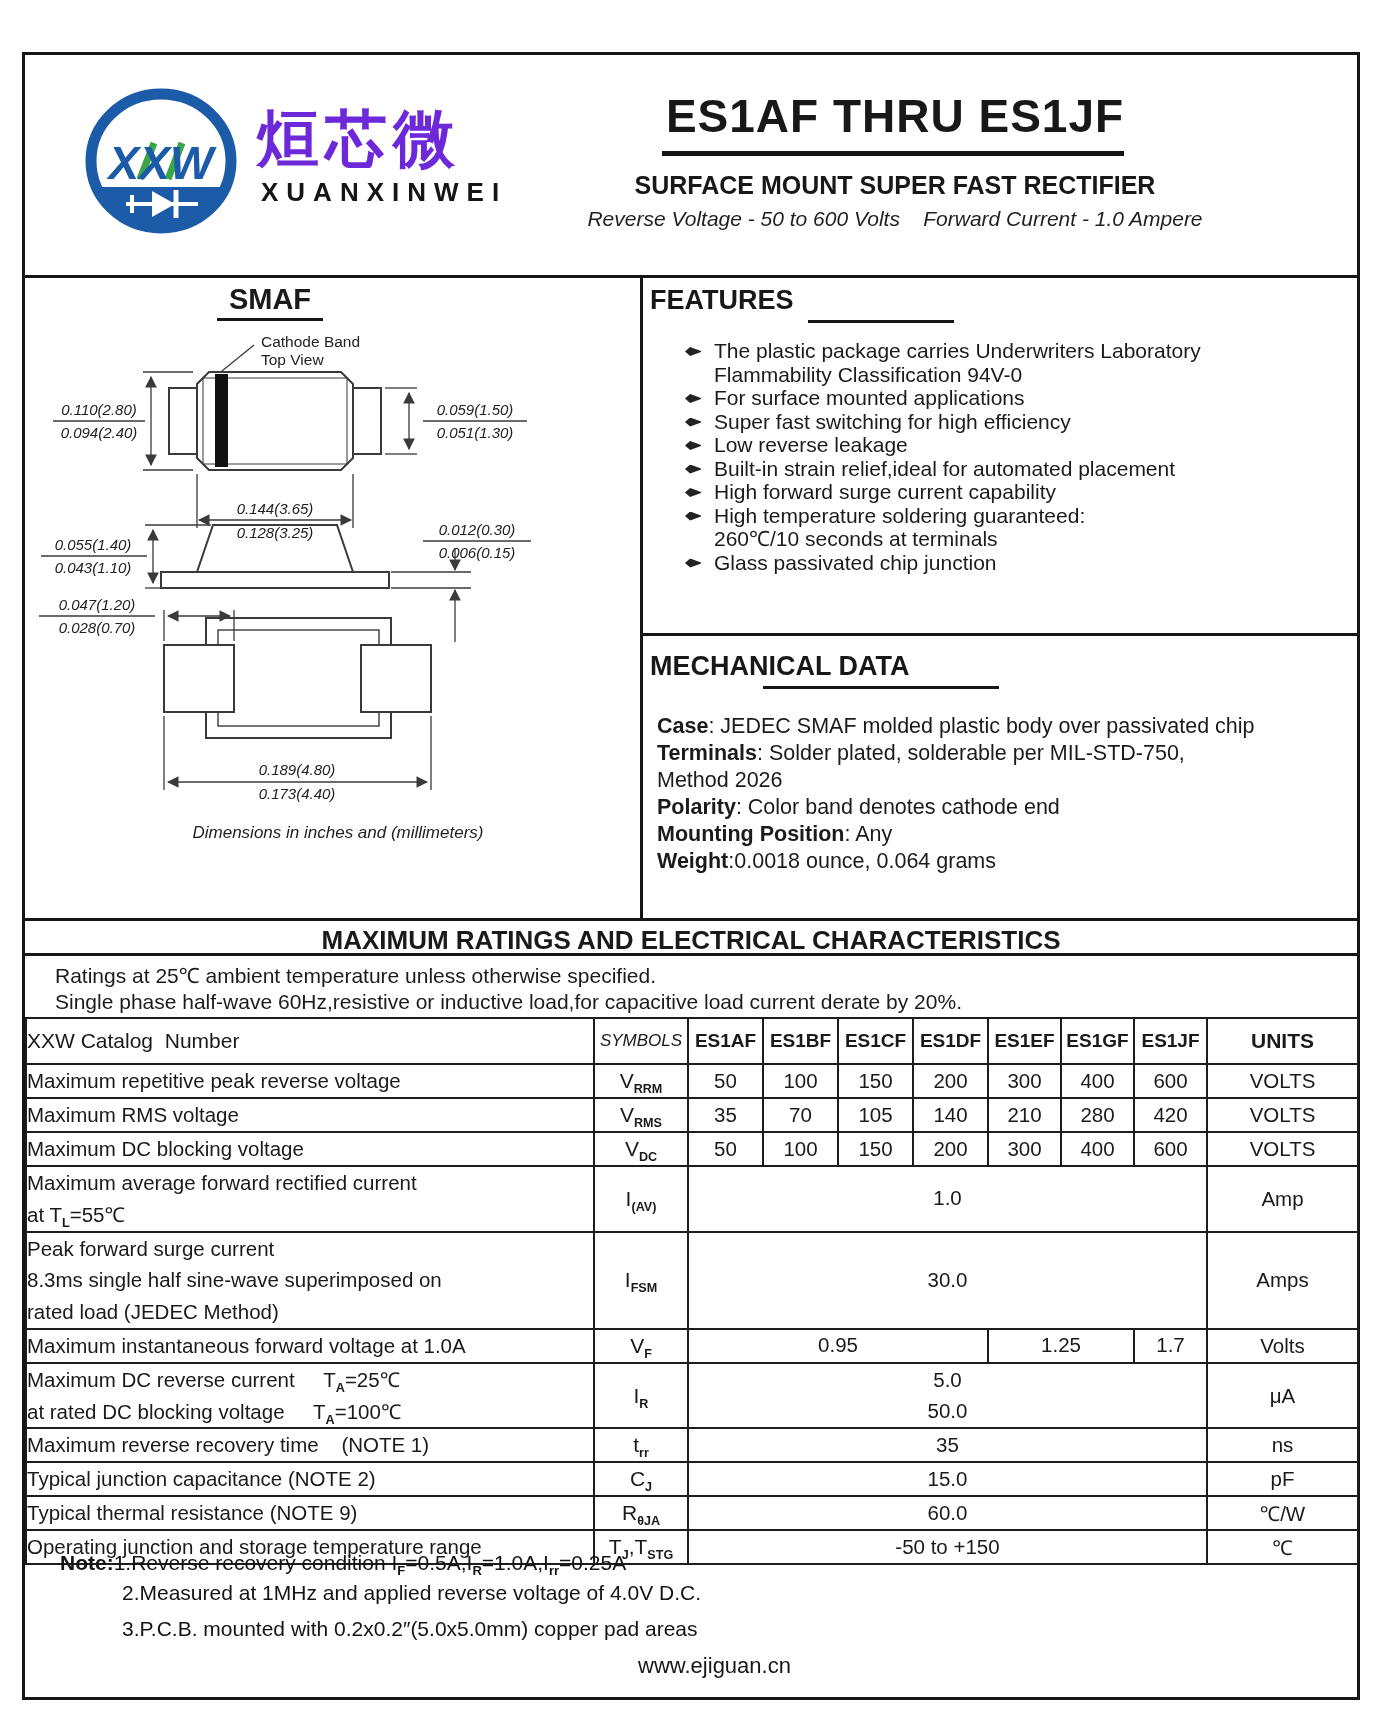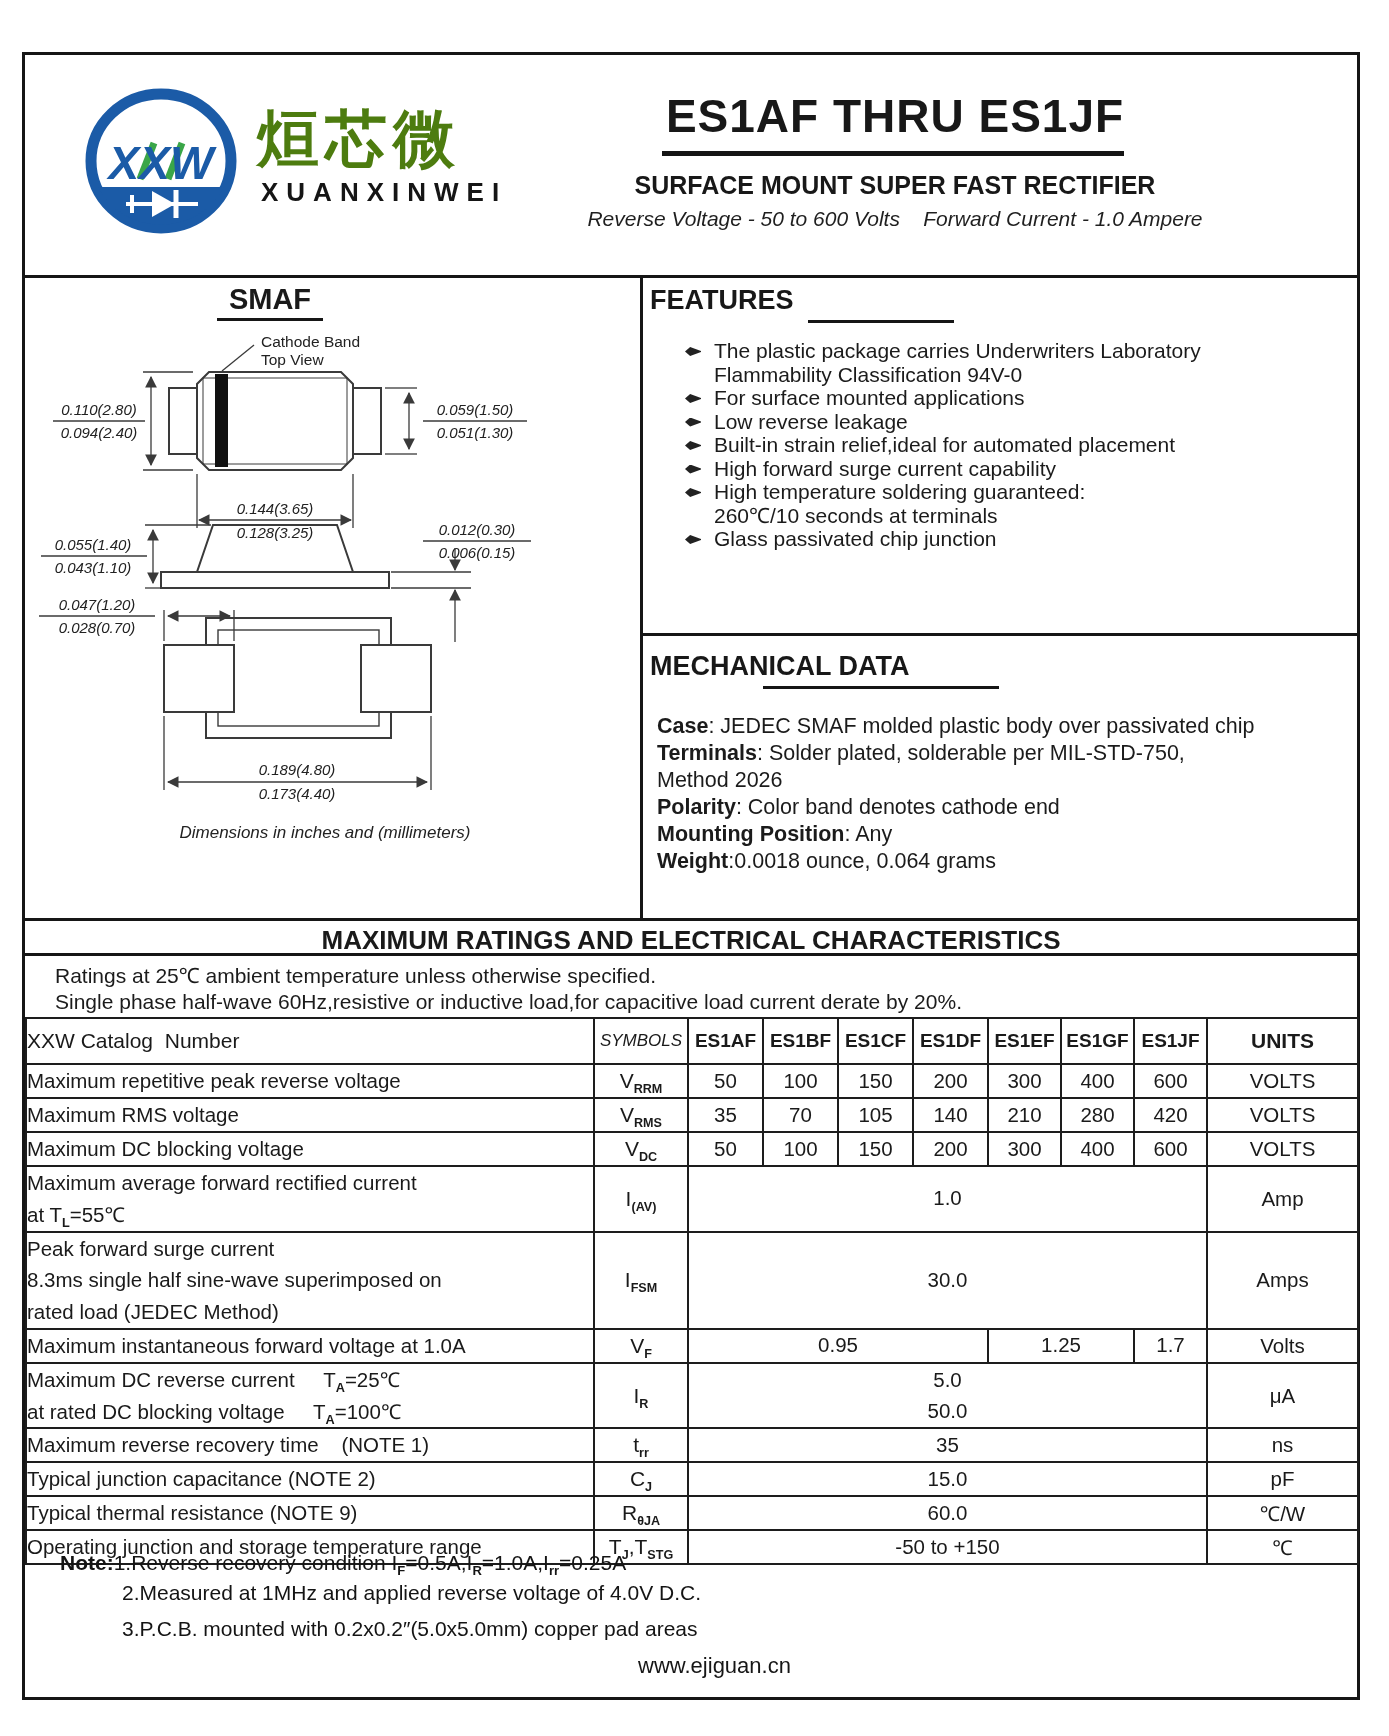--- a/index.html
+++ b/index.html
@@ -2,21 +2,21 @@
 <html><head>
 <meta charset="utf-8">
 <style>
   html,body{margin:0;padding:0;background:#fff;}
   body{font-family:"Liberation Sans", sans-serif;color:#1a1a1a;}
   .page{position:relative;width:1389px;height:1736px;background:#fff;overflow:hidden;}
   .frame{position:absolute;left:22px;top:52px;width:1338px;height:1648px;border:3px solid #161616;box-sizing:border-box;}
   .abs{position:absolute;}
 
   
-  .cjk{font-size:62px;font-weight:bold;letter-spacing:6px;color:#4d7c0f;}
+  .cjk{font-size:62px;font-weight:bold;letter-spacing:6px;color:#6d28d9;}
   .latin{font-size:26px;font-weight:600;letter-spacing:8px;color:#151515;}
   .ptitle{font-size:46px;font-weight:bold;letter-spacing:1px;text-align:center;color:#181818;}
   .t-underline{background:#141414;height:5px;}
   .subtitle{font-size:25px;font-weight:bold;text-align:center;color:#181818;}
   .tagline{font-size:21px;font-style:italic;text-align:center;color:#1f1f1f;}
   .hrule{background:#161616;}
 
   
   .smaf{font-size:29px;font-weight:bold;text-align:center;}
   .caption{font-size:17px;font-style:italic;text-align:center;color:#222;}
@@ -163,27 +163,28 @@
         <text class="dimtxt" x="68" y="220" text-anchor="middle">0.055(1.40)</text>
         <text class="dimtxt" x="68" y="243" text-anchor="middle">0.043(1.10)</text>
         <text class="dimtxt" x="452" y="205" text-anchor="middle">0.012(0.30)</text>
         <text class="dimtxt" x="452" y="228" text-anchor="middle">0.006(0.15)</text>
         <text class="dimtxt" x="72" y="280" text-anchor="middle">0.047(1.20)</text>
         <text class="dimtxt" x="72" y="303" text-anchor="middle">0.028(0.70)</text>
         <text class="dimtxt" x="272" y="445" text-anchor="middle">0.189(4.80)</text>
         <text class="dimtxt" x="272" y="469" text-anchor="middle">0.173(4.40)</text>
       </g>
     </svg>
-    <div class="abs caption" style="left:45px;top:768px;width:510px;">Dimensions in inches and (millimeters)</div>
+    <div class="abs caption" style="left:58px;top:768px;width:510px;">Dimensions in inches and (millimeters)</div>
 
     <div class="abs sec-head" style="left:625px;top:230px;width:460px;">FEATURES</div>
     <div class="abs hrule" style="left:783px;top:265px;width:146px;height:3px;"></div>
     <ul class="abs feat-list" style="left:658px;top:284px;" id="features">
         <li><span class="bullet"></span><span class="feat-text">The plastic package carries Underwriters Laboratory<br>Flammability Classification 94V-0</span></li>
         <li><span class="bullet"></span><span class="feat-text">For surface mounted applications</span></li>
+        <li><span class="bullet"></span><span class="feat-text">Super fast switching for high efficiency</span></li>
         <li><span class="bullet"></span><span class="feat-text">Low reverse leakage</span></li>
         <li><span class="bullet"></span><span class="feat-text">Built-in strain relief,ideal for automated placement</span></li>
         <li><span class="bullet"></span><span class="feat-text">High forward surge current capability</span></li>
         <li><span class="bullet"></span><span class="feat-text">High temperature soldering guaranteed:<br>260℃/10 seconds at terminals</span></li>
         <li><span class="bullet"></span><span class="feat-text">Glass passivated chip junction</span></li>
       </ul>
 
     <div class="abs hrule" style="left:618px;top:578px;width:714px;height:3px;"></div>
 
     <div class="abs sec-head" style="left:625px;top:596px;width:460px;">MECHANICAL DATA</div>

